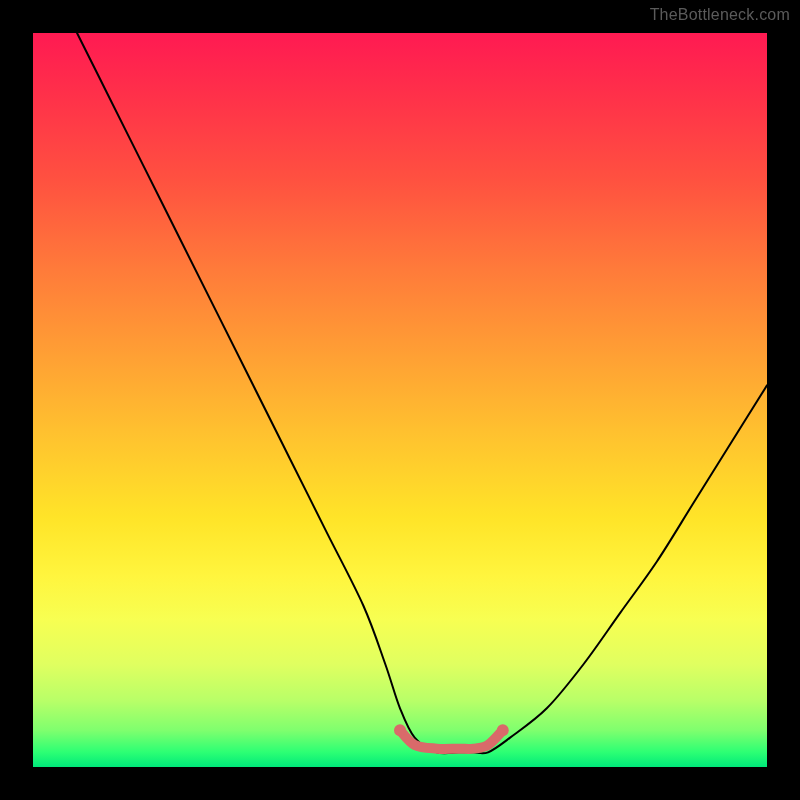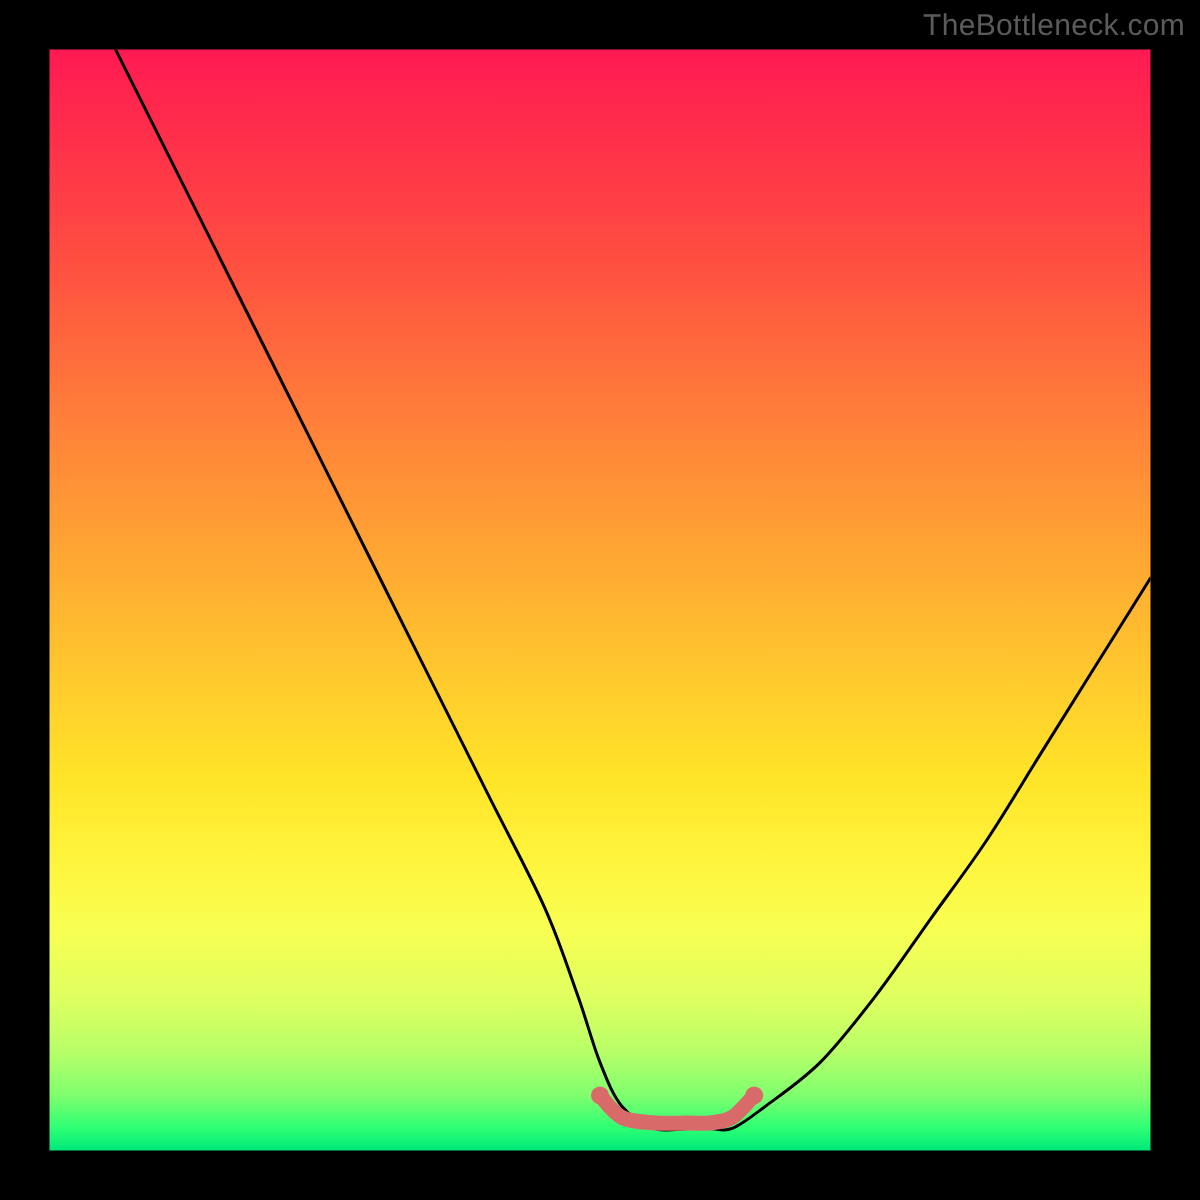--- a/index.html
+++ b/index.html
@@ -41,21 +41,21 @@
       #7fff6e 95%,
       #2cff74 98%,
       #00e87a 100%
     );
   }
   .watermark {
     position: absolute;
     top: 6px;
     right: 10px;
     color: #5b5b5b;
-    font-size: 20px;
+    font-size: 16px;
     font-weight: 500;
     letter-spacing: 0.2px;
     user-select: none;
   }
   svg.curve {
     position: absolute;
     left: 0;
     top: 0;
     width: 734px;
     height: 734px;

